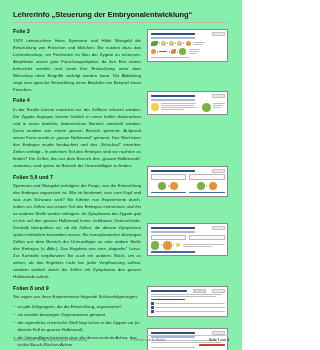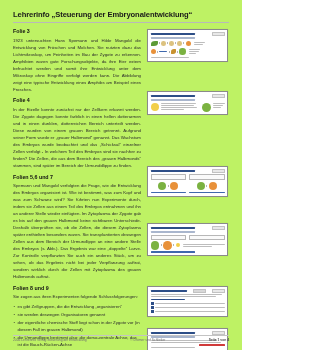--- a/index.html
+++ b/index.html
@@ -5,21 +5,21 @@
   * { box-sizing: border-box; margin: 0; padding: 0; }
   html, body {
     width: 242px; height: 350px;
     background: #ffffff;
     font-family: "Liberation Sans", sans-serif;
     overflow: hidden;
   }
   .page {
     position: relative;
     width: 242px; height: 350px;
-    background: #bef264;
+    background: #86efac;
     padding: 11px 13px 0 13px;
   }
 
   
   .doc-title {
     font-size: 7.6px;
     font-weight: bold;
     color: #1a1a1a;
     letter-spacing: -0.1px;
     line-height: 1.15;

